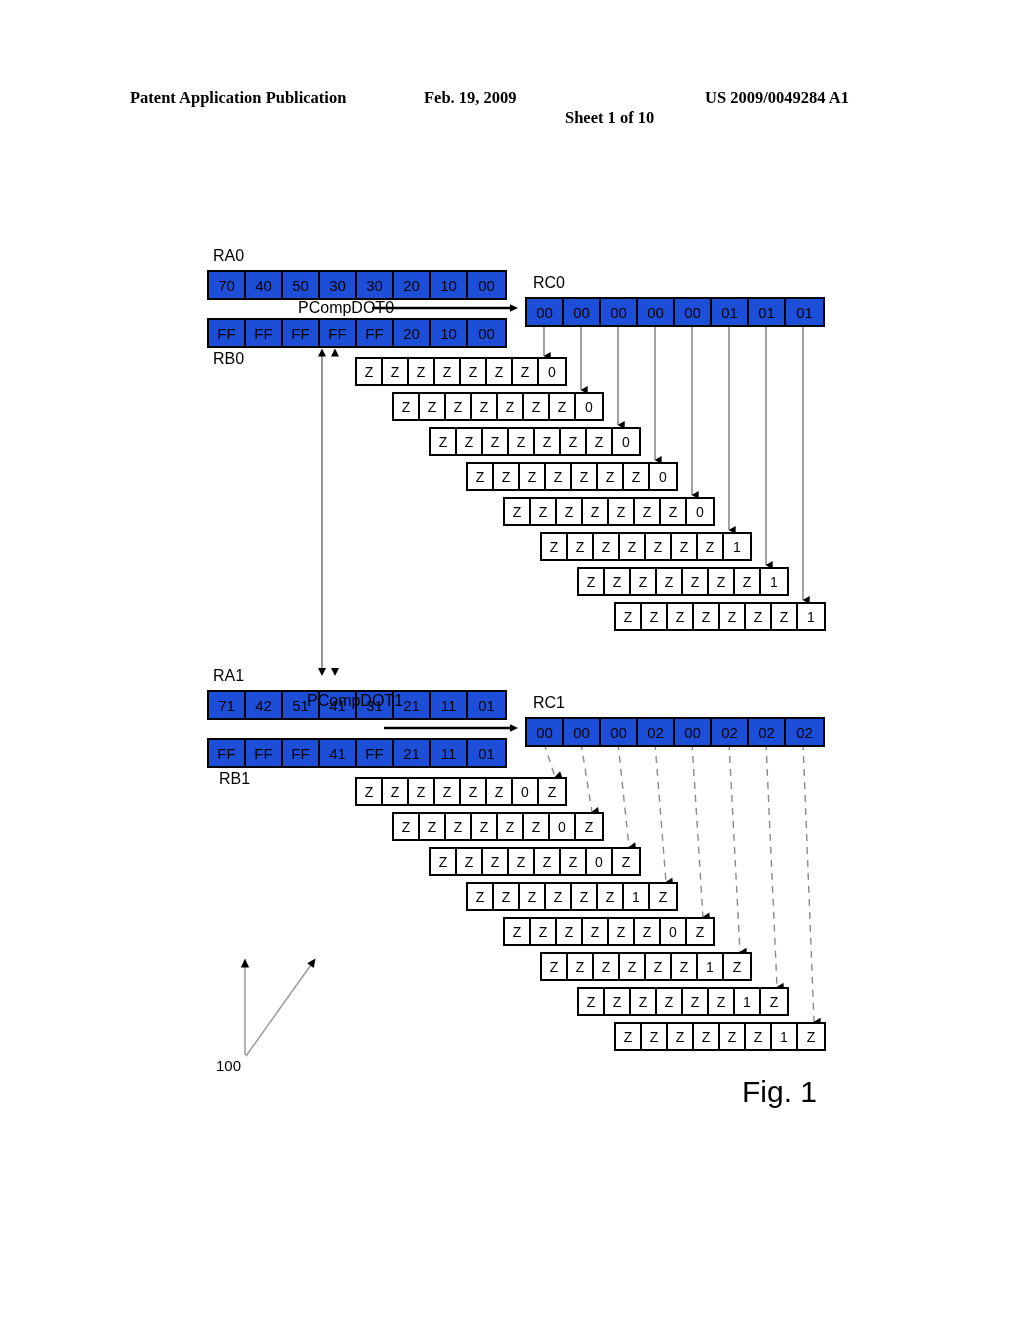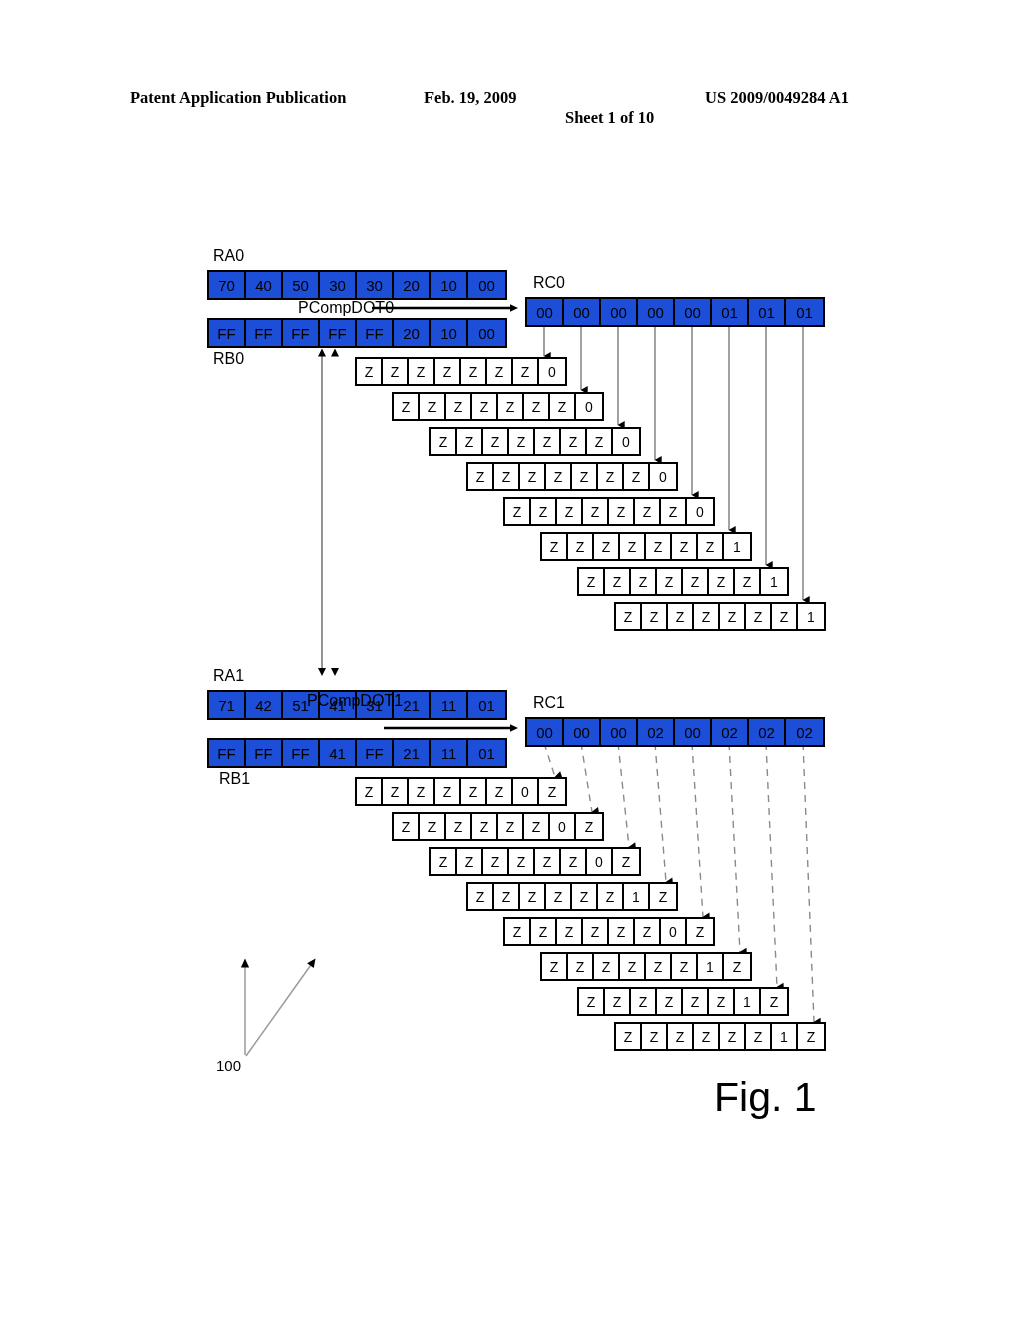--- a/index.html
+++ b/index.html
@@ -95,23 +95,24 @@
     white-space: nowrap;
   }
   .lbl-100 {
     position: absolute;
     font-size: 15px;
     line-height: 1;
     white-space: nowrap;
   }
   .fig-label {
     position: absolute;
-    font-size: 41px;
+    font-size: 30px;
     line-height: 1;
     white-space: nowrap;
+    margin-left: 28px;
   }
 
   
   #connectors {
     position: absolute;
     left: 0;
     top: 0;
     width: 1024px;
     height: 1320px;
     pointer-events: none;

